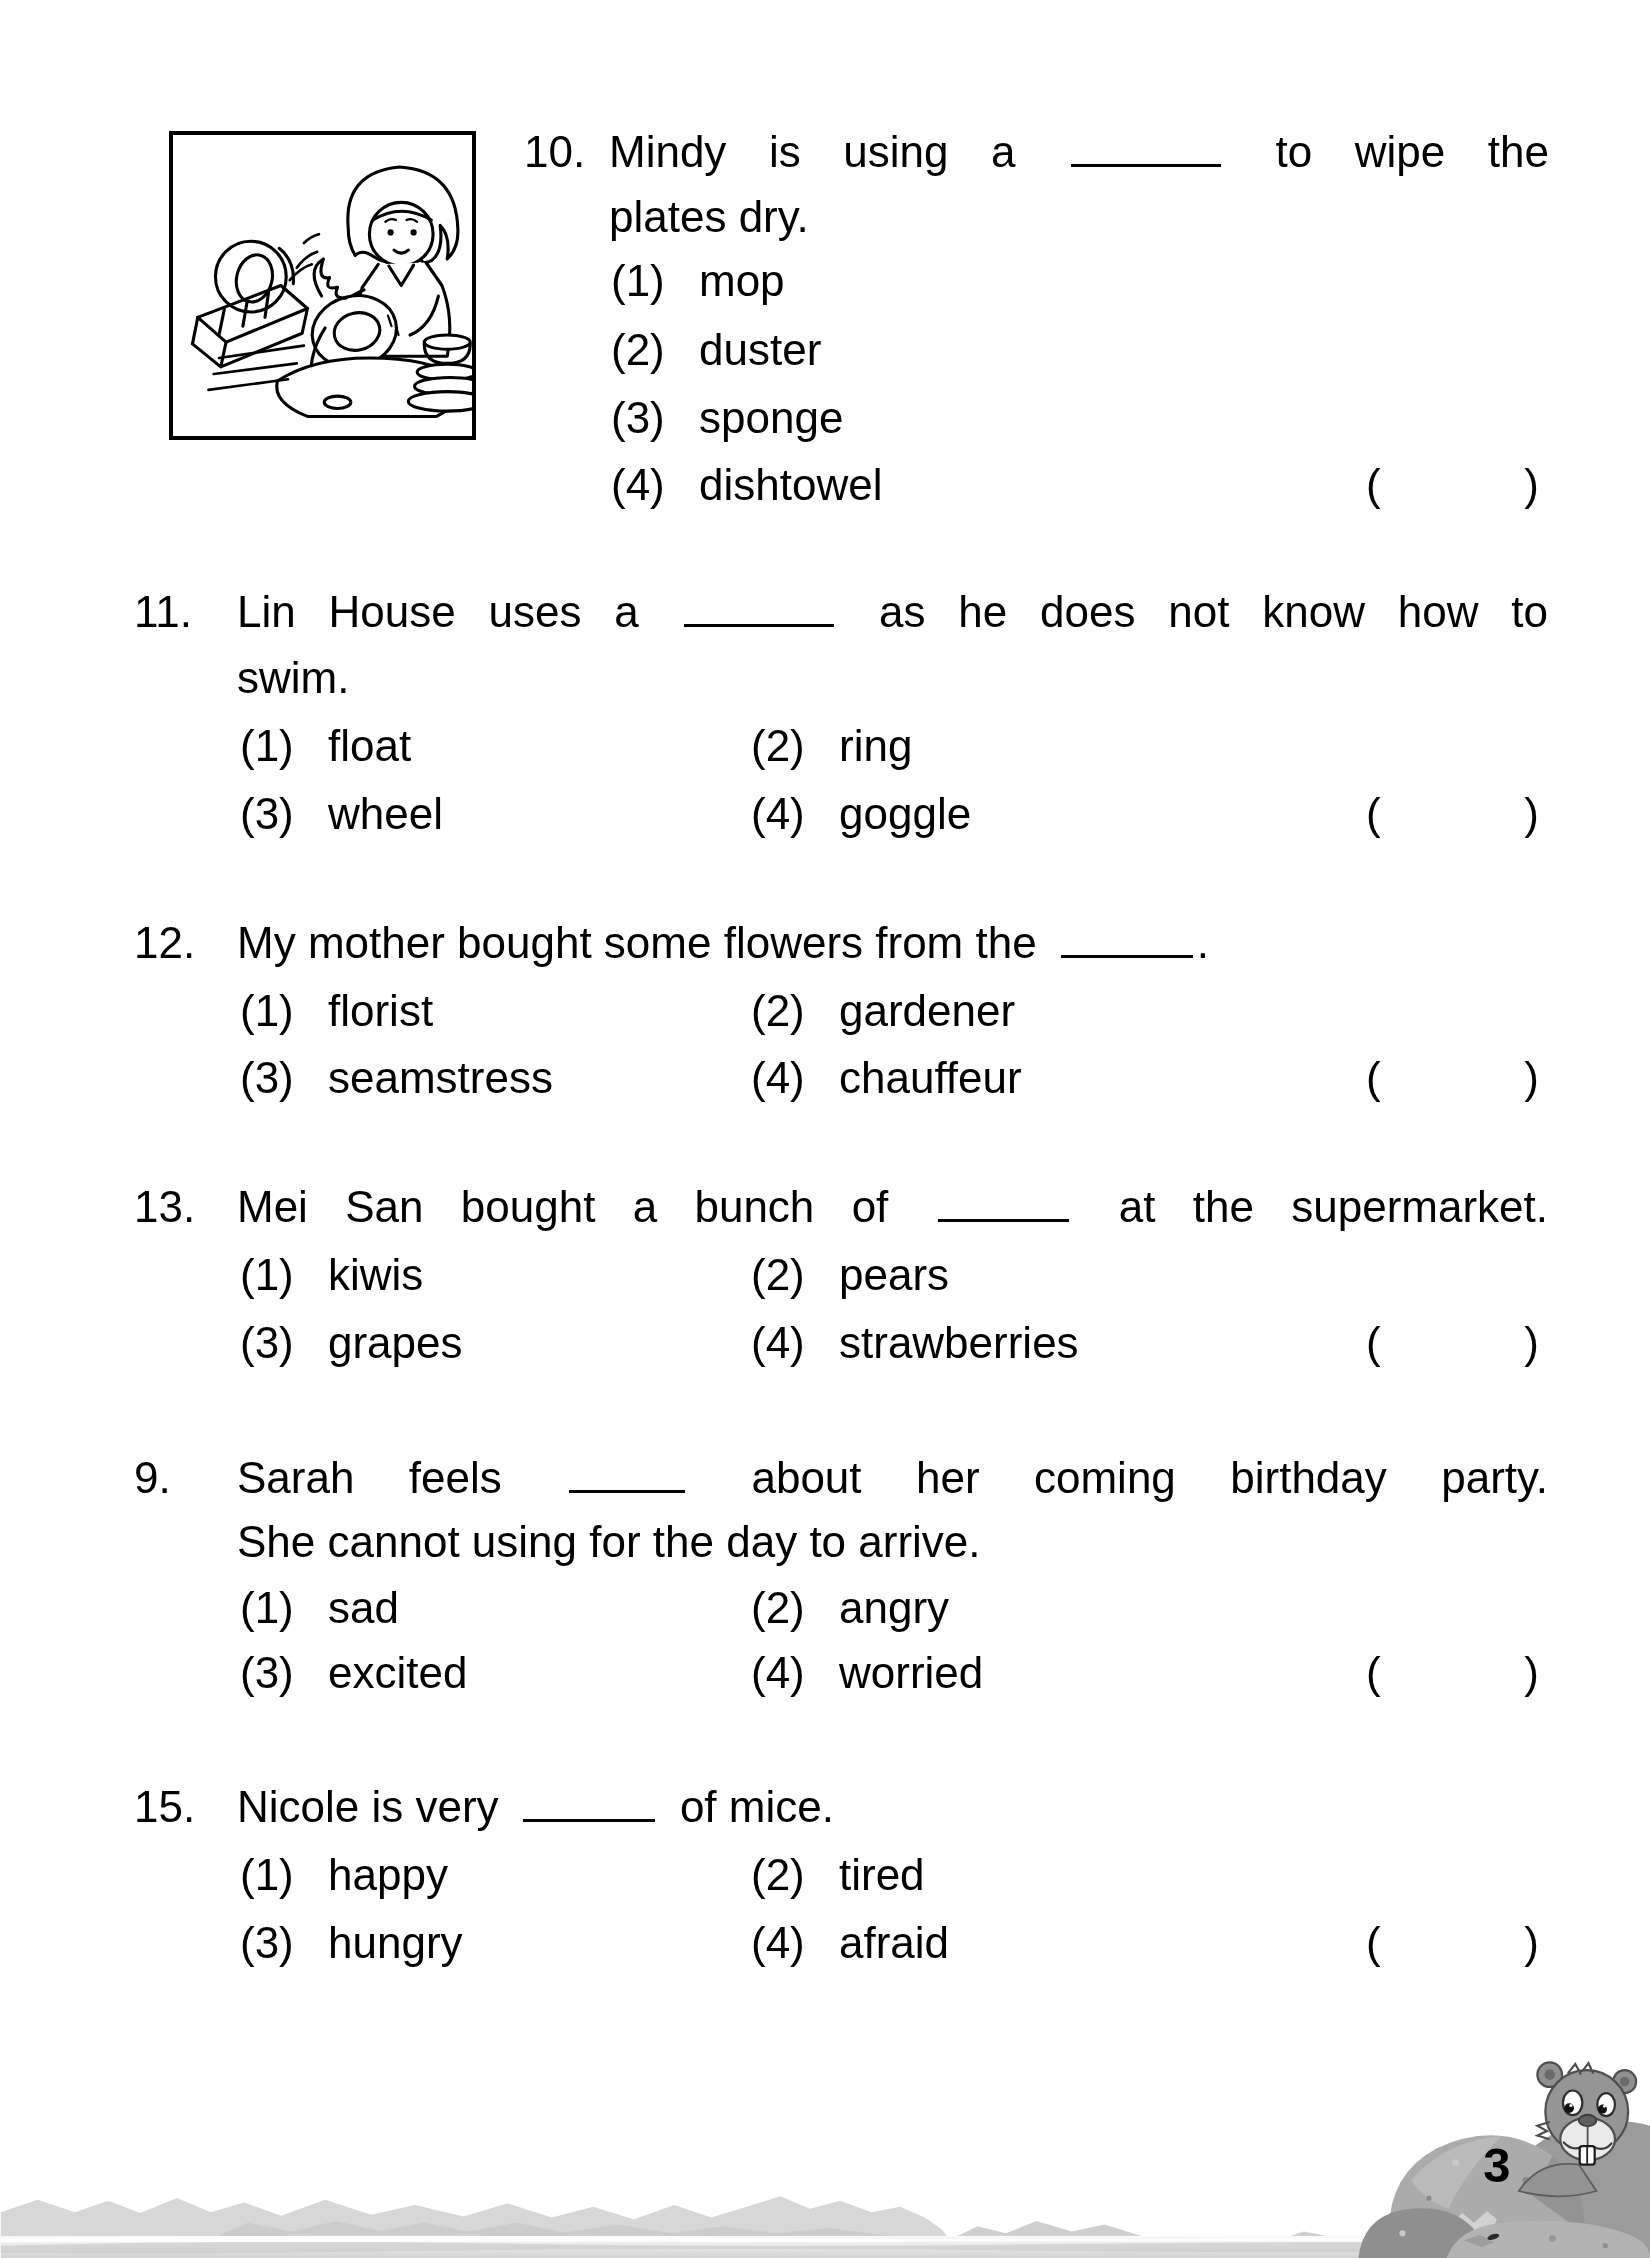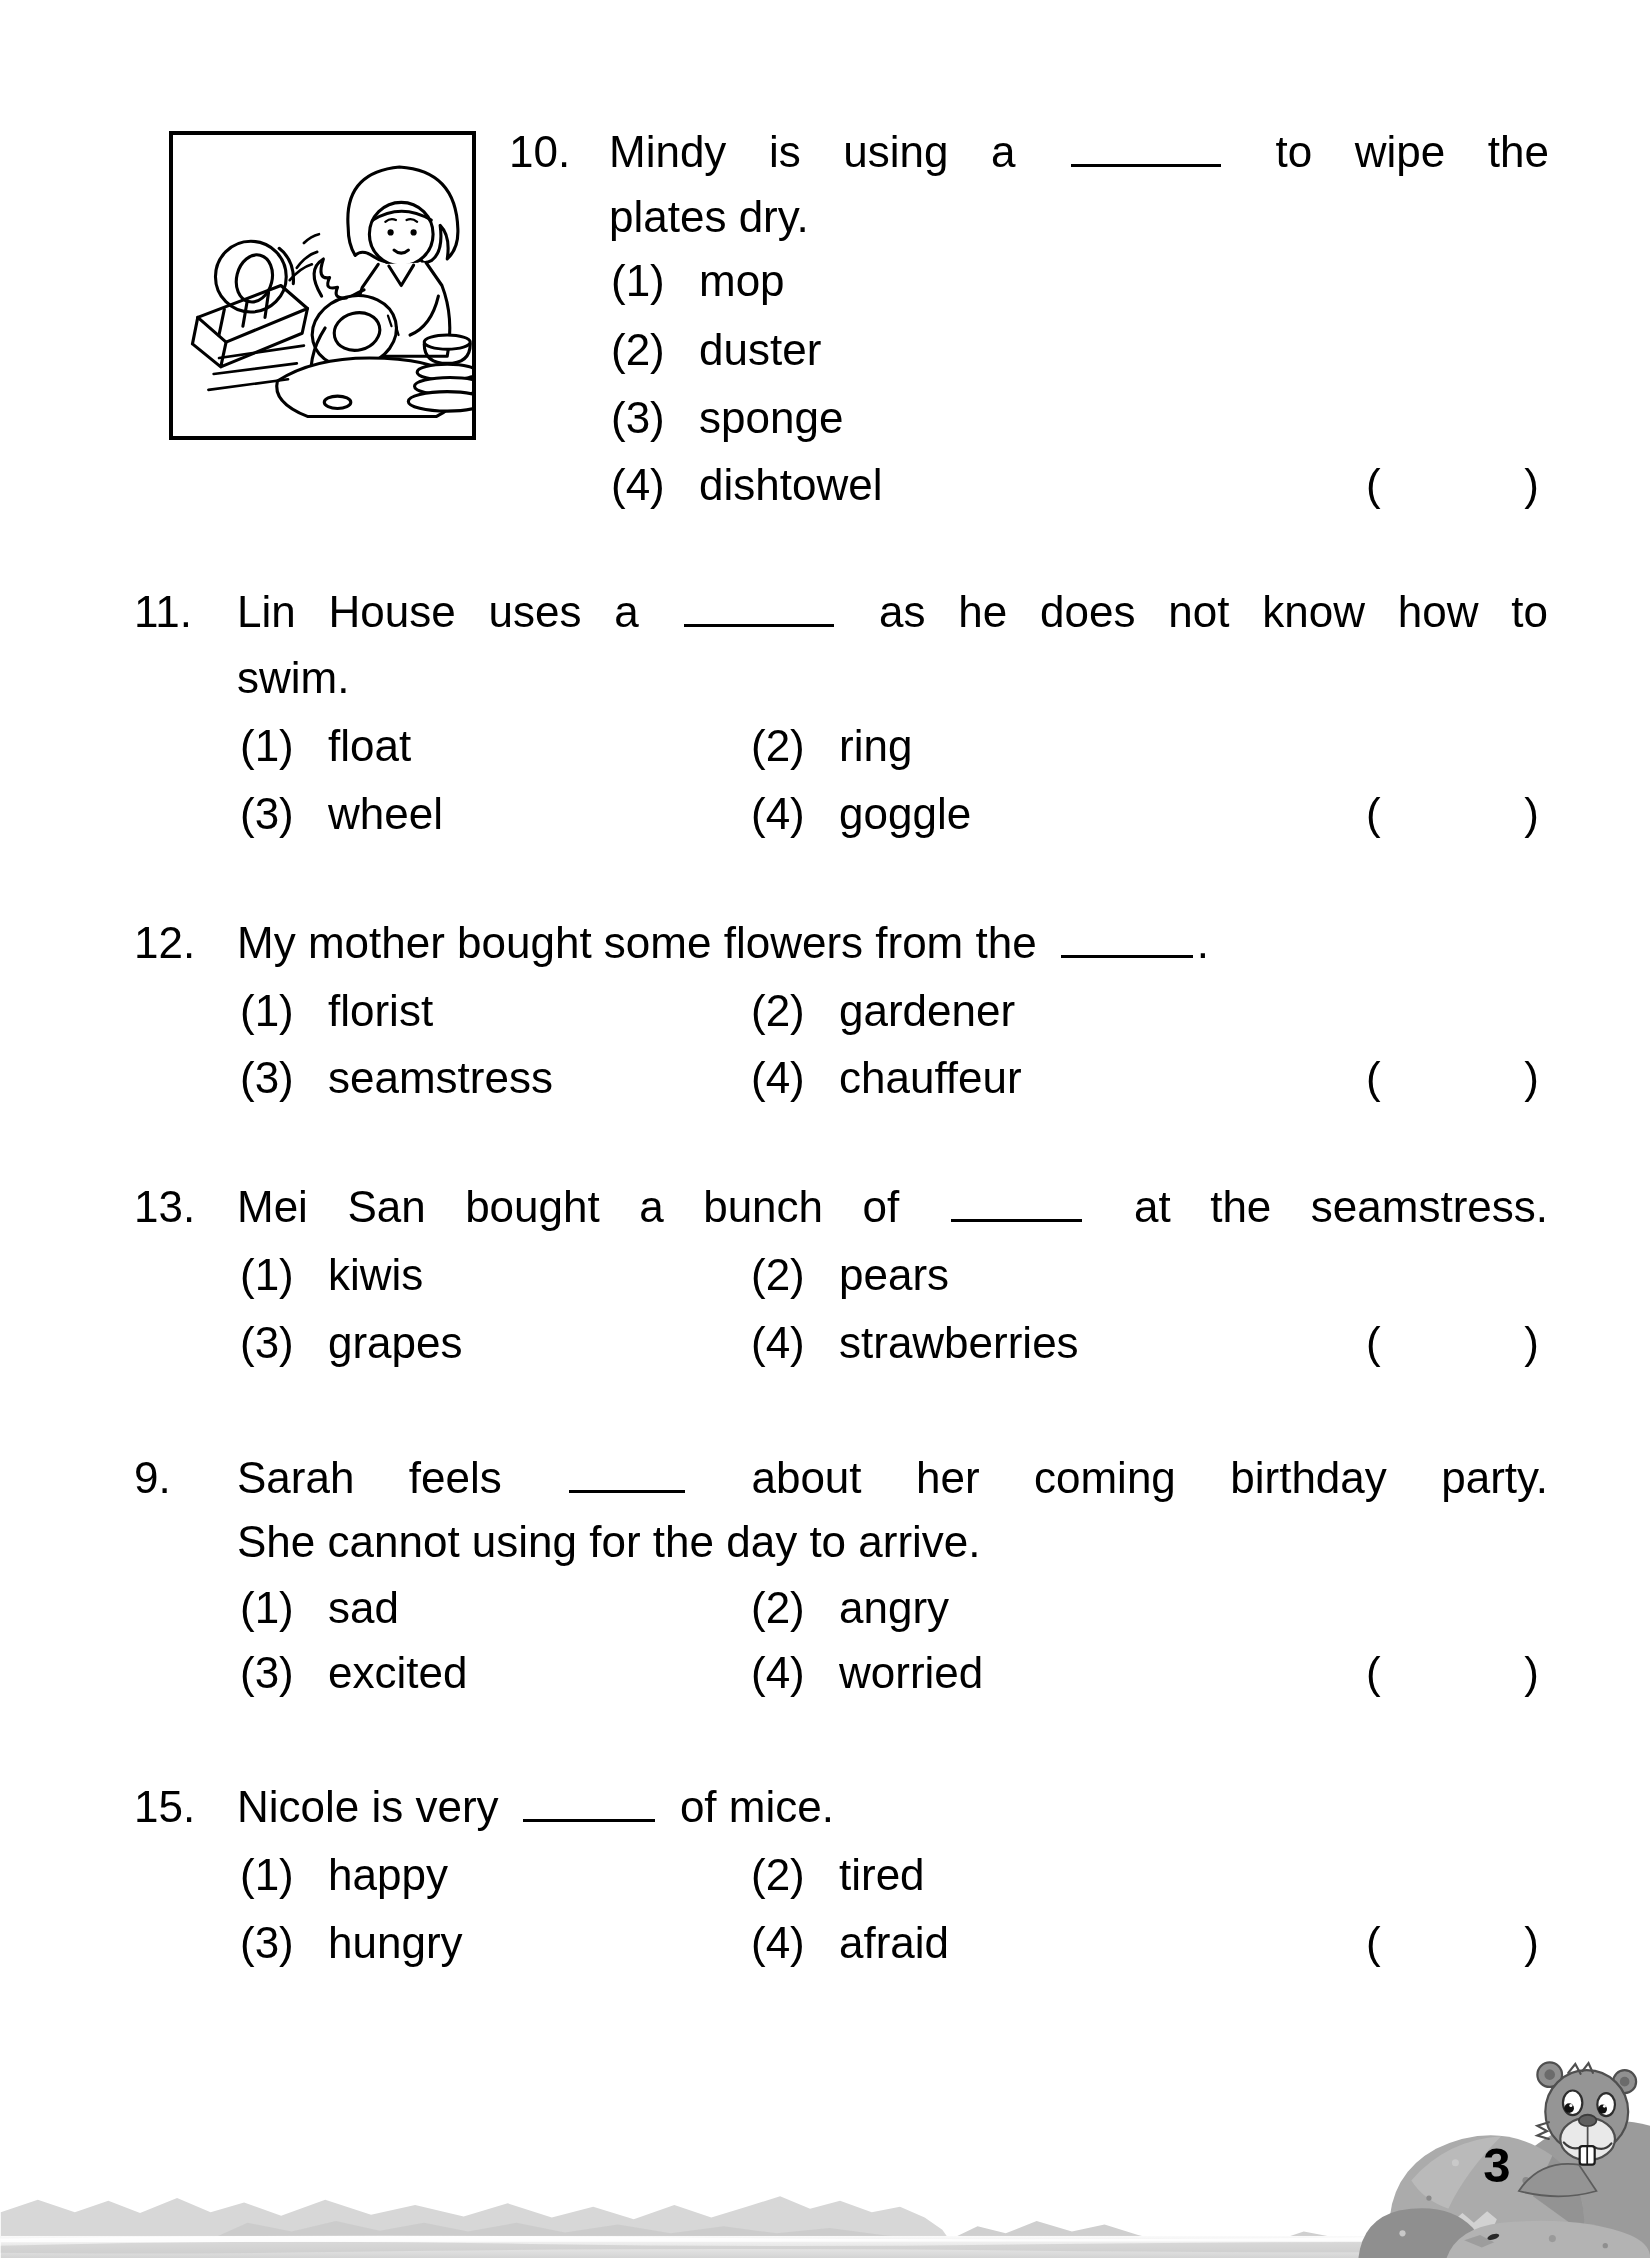--- a/index.html
+++ b/index.html
@@ -76,21 +76,21 @@
             <path d="M284,236 Q284,258 310,258 Q336,258 336,236"></path>
             <ellipse cx="310" cy="234" rx="26" ry="8" fill="#fff"></ellipse>
             <ellipse cx="310" cy="268" rx="34" ry="9" fill="#fff"></ellipse>
             <ellipse cx="313" cy="284" rx="40" ry="10" fill="#fff"></ellipse>
             <ellipse cx="310" cy="301" rx="44" ry="11" fill="#fff"></ellipse>
           </g>
         </g>
       </svg>
     </div>
 
-    <span class="qnum" style="left:509px;top:119px">10.</span>
+    <span class="qnum" style="left:524px;top:119px">10.</span>
     <div class="qline just" style="left:609px;top:119px;width:940px"><span>Mindy is using a</span> <span class="blank" style="width:150px"></span> <span>to wipe the</span></div>
     <div class="qline" style="left:609px;top:184px">plates dry.</div>
 
     <div class="opt" style="left:611px;top:248px">
         <span class="olbl">(1)</span>
         <span>mop</span>
       </div>
     <div class="opt" style="left:611px;top:317px">
         <span class="olbl">(2)</span>
         <span>duster</span>
@@ -155,21 +155,21 @@
         <span>chauffeur</span>
       </div>
     <div class="bracket" style="top:1045px">
         <span>(</span>
         <span>)</span>
       </div>
   </section>
 
   <section>
     <span class="qnum" style="left:134px;top:1174px">13.</span>
-    <div class="qline just" style="left:237px;top:1174px;width:1311px"><span>Mei San bought a bunch of</span> <span class="blank" style="width:131px"></span> <span>at the seamstress.</span></div>
+    <div class="qline just" style="left:237px;top:1174px;width:1311px"><span>Mei San bought a bunch of</span> <span class="blank" style="width:131px"></span> <span>at the supermarket.</span></div>
     <div class="opt" style="left:240px;top:1242px">
         <span class="olbl">(1)</span>
         <span>kiwis</span>
       </div>
     <div class="opt" style="left:751px;top:1242px">
         <span class="olbl">(2)</span>
         <span>pears</span>
       </div>
     <div class="opt" style="left:240px;top:1310px">
         <span class="olbl">(3)</span>

